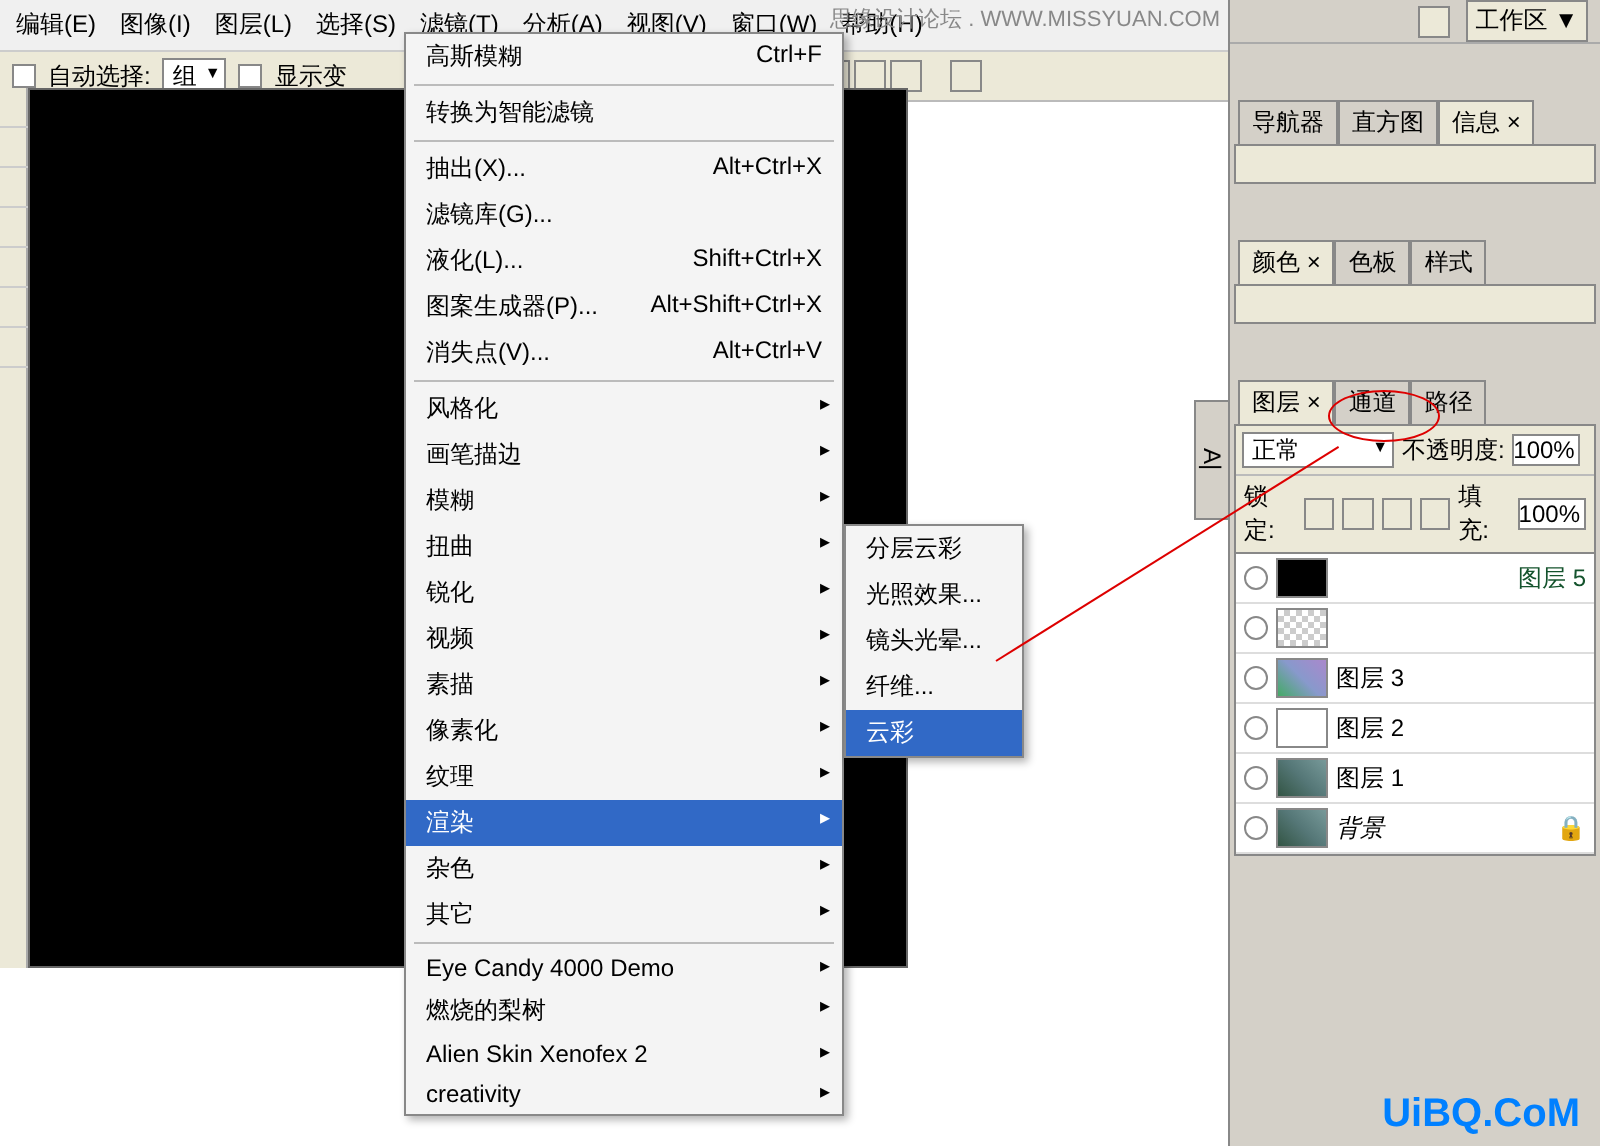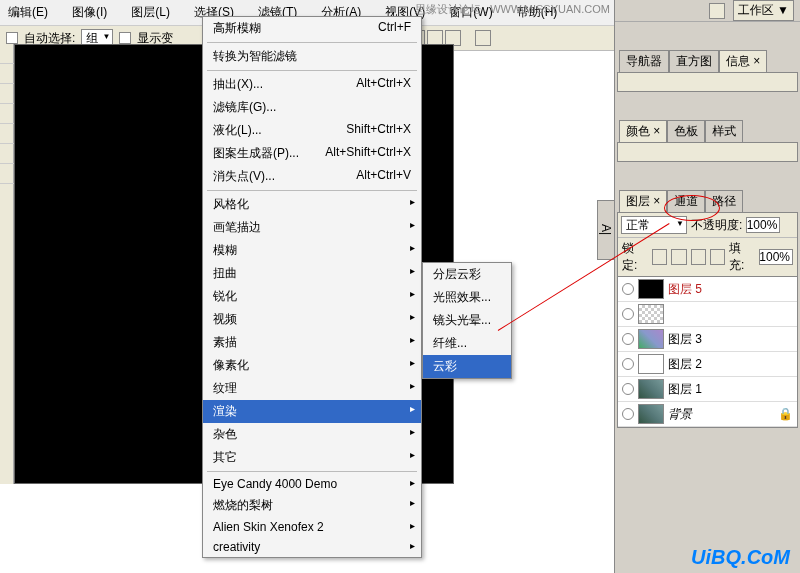--- a/index.html
+++ b/index.html
@@ -1,17 +1,17 @@
 <!DOCTYPE html>
 <html><head>
 <meta charset="utf-8">
 <style>
 * { margin: 0; padding: 0; box-sizing: border-box; font-family: "SimSun", "Microsoft YaHei", sans-serif; font-size: 12px; }
 body { width: 800px; height: 573px; background: #fff; position: relative; overflow: hidden; }
-.menubar { display: flex; background: #f0f0f0; border-bottom: 1px solid #ccc; padding: 2px 4px; gap: 16px; }
+.menubar { display: flex; background: #f0f0f0; border-bottom: 1px solid #ccc; padding: 2px 4px; gap: 4px; }
 .menubar-item { padding: 2px 4px; cursor: default; }
 .opts { display: flex; align-items: center; background: #ece9d8; border-bottom: 1px solid #bbb; padding: 3px 6px; gap: 6px; }
 .chk { width: 12px; height: 12px; border: 1px solid #888; background: #fff; }
 .select { height: 18px; border: 1px solid #888; background: #fff; padding: 0 14px 0 4px; position: relative; }
 .select::after { content: "▼"; position: absolute; right: 2px; top: 2px; font-size: 8px; }
 .canvas-area { position: absolute; left: 14px; top: 44px; width: 440px; height: 440px; background: #000; border: 1px solid #666; }
 .tool-strip { position: absolute; left: 0; top: 44px; width: 14px; height: 440px; background: #ece9d8; border-right: 1px solid #aaa; }
 .tool-icon { width: 14px; height: 20px; border-bottom: 1px solid #ccc; }
 .submenu { position: absolute; background: #f4f4f4; border: 1px solid #888; box-shadow: 2px 2px 4px rgba(0,0,0,.3); }
 .submenu-item { padding: 3px 24px 3px 10px; white-space: nowrap; position: relative; }
@@ -21,36 +21,36 @@
 .sep { height: 1px; background: #bbb; margin: 2px 4px; }
 .right-panels { position: absolute; right: 0; top: 0; width: 186px; height: 573px; background: #d4d0c8; border-left: 1px solid #888; }
 .watermark { position: absolute; right: 190px; top: 2px; font-size: 11px; color: #888; }
 .ws-row { display: flex; justify-content: flex-end; align-items: center; padding: 0 6px; gap: 8px; border-bottom: 1px solid #aaa; }
 .ws-btn { padding: 1px 4px; border: 1px solid #888; background: #ece9d8; }
 .panel-tabs { display: flex; margin-top: 26px; padding: 2px 4px 0; gap: 0; }
 .tab { padding: 2px 6px; border: 1px solid #888; border-bottom: none; background: #d4d0c8; }
 .tab.act { background: #ece9d8; }
 .panel-body { background: #ece9d8; border: 1px solid #888; margin: 0 2px; min-height: 20px; padding: 2px 4px; }
 .layer-opts { display: flex; align-items: center; gap: 4px; padding: 3px; }
-.layer-opts .select { width: 66px; }
+.layer-opts .select { width: 76px; }
 .pct-box { width: 34px; height: 16px; background: #fff; border: 1px solid #888; padding: 0 2px; text-align: right; display: inline-flex; align-items: center; justify-content: flex-end; }
 .lock-row { display: flex; align-items: center; gap: 4px; padding: 2px 4px; border-top: 1px solid #bbb; }
 .layer-list { background: #fff; border-top: 1px solid #888; }
 .layer-row { display: flex; align-items: center; gap: 4px; padding: 2px 4px; border-bottom: 1px solid #ddd; }
-.layer-row.sel .lname { color: #b91c1c; }
+.layer-row.sel .lname { color: #14532d; text-align: right; }
 .eye { width: 12px; height: 12px; border: 1px solid #888; border-radius: 50%; }
 .thumb { width: 26px; height: 20px; border: 1px solid #888; background: #000; }
 .thumb.checker { background: repeating-conic-gradient(#ccc 0 25%, #fff 0 50%); background-size: 6px 6px; }
 .thumb.img { background: linear-gradient(45deg,#4a6,#89c,#a8c); }
 .thumb.img2 { background: linear-gradient(45deg,#354,#577,#799); }
 .lname { flex: 1; }
 .vert-tab { position: absolute; left: -18px; top: 200px; width: 18px; height: 60px; background: #d4d0c8; border: 1px solid #888; writing-mode: vertical-rl; display: flex; align-items: center; justify-content: center; }
 .annot-circle { position: absolute; border: 1px solid #d00; border-radius: 50%; pointer-events: none; }
 .annot-line { position: absolute; height: 1px; background: #d00; transform-origin: left center; pointer-events: none; }
-.logo { position: absolute; right: 10px; bottom: 4px; font-weight: bold; font-size: 20px; color: #0080ff; font-style: italic; font-family: Arial, sans-serif; }
+.logo { position: absolute; right: 10px; bottom: 4px; font-weight: bold; font-size: 20px; color: #0080ff; font-family: Arial, sans-serif; }
 .toolbar-icons { display: flex; gap: 2px; margin-left: 12px; }
 .tico { width: 16px; height: 16px; border: 1px solid #888; background: #ece9d8; }
 </style>
 </head>
 <body>
 
 <div class="menubar">
   <span class="menubar-item">编辑(E)</span>
   <span class="menubar-item">图像(I)</span>
   <span class="menubar-item">图层(L)</span>

